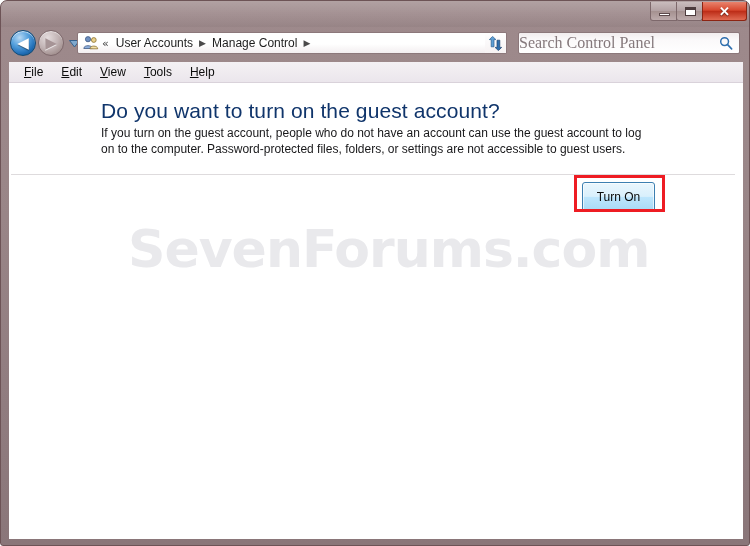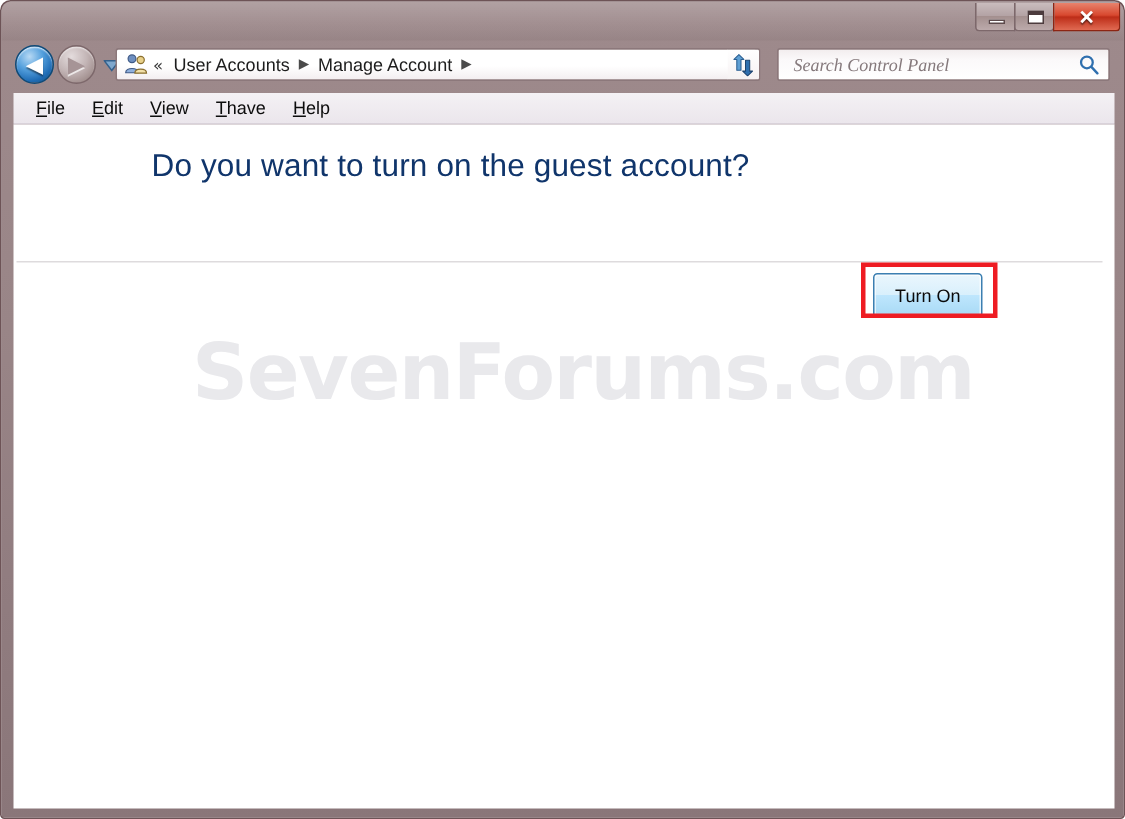--- a/index.html
+++ b/index.html
@@ -236,24 +236,23 @@
     border: 1px solid #8c787b;
     border-radius: 2px;
     display: flex;
     align-items: center;
   }
   .search-input {
     border: none;
     outline: none;
     background: transparent;
     font-family: "Liberation Serif", serif;
-    font-style: italic;
-    font-size: 12px;
+    font-size: 16px;
     color: #85797c;
-    margin-left: 10px;
+    margin-left: 0;
     width: 180px;
     padding: 0;
   }
   .search-input::placeholder { color: #85797c; opacity: 1; }
   .search-icon {
     margin-left: auto;
     margin-right: 6px;
     display: flex;
     align-items: center;
   }
@@ -422,21 +421,21 @@
         <svg width="16" height="16" viewBox="0 0 16 16">
           <circle cx="5" cy="4.2" r="2.6" fill="#6e8fc0" stroke="#3f5a86" stroke-width="0.8"></circle>
           <path d="M0.8 13.5 C0.8 9.7 9.2 9.7 9.2 13.5 Z" fill="#8fb0dd" stroke="#3f5a86" stroke-width="0.8"></path>
           <circle cx="10.8" cy="5" r="2.4" fill="#e8d08a" stroke="#8a6f2e" stroke-width="0.8"></circle>
           <path d="M6.9 13.8 C6.9 10.2 14.7 10.2 14.7 13.8 Z" fill="#f2e0a8" stroke="#8a6f2e" stroke-width="0.8"></path>
         </svg>
       </div>
       <span class="crumb-chevrons">«</span>
       <span class="crumb">User Accounts</span>
       <span class="crumb-sep">▶</span>
-      <span class="crumb">Manage Account</span>
+      <span class="crumb">Manage Control</span>
       <span class="crumb-sep">▶</span>
       <span class="addr-drop">
         <svg width="9" height="6" viewBox="0 0 9 6">
           <polygon points="0,0 9,0 4.5,6" fill="#1b1b1b"></polygon>
         </svg>
       </span>
     </div>
 
     <div class="refresh-btn">
       <svg width="15" height="15" viewBox="0 0 15 15">
@@ -453,30 +452,31 @@
           <line x1="8.6" y1="8.6" x2="12.6" y2="12.9" stroke="#2f6fae" stroke-width="1.6" stroke-linecap="round"></line>
         </svg>
       </span>
     </div>
   </div>
 
   <div class="menubar">
     <div class="menu-item"><u>F</u><span>ile</span></div>
     <div class="menu-item"><u>E</u><span>dit</span></div>
     <div class="menu-item"><u>V</u><span>iew</span></div>
-    <div class="menu-item"><u>T</u><span>have</span></div>
+    <div class="menu-item"><u>T</u><span>ools</span></div>
     <div class="menu-item"><u>H</u><span>elp</span></div>
   </div>
 
   <div class="client">
 
     <div class="watermark">SevenForums.com</div>
 
     <div class="heading">Do you want to turn on the guest account?</div>
 
+    <div class="body-text">If you turn on the guest account, people who do not have an account can use the guest account to log on to the computer. Password-protected files, folders, or settings are not accessible to guest users.</div>
 
     <div class="separator"></div>
 
     <div class="button-row">
       <div class="default-wrap">
         <div class="btn default">Turn On</div>
         <div class="highlight-box"></div>
       </div>
     </div>
 

